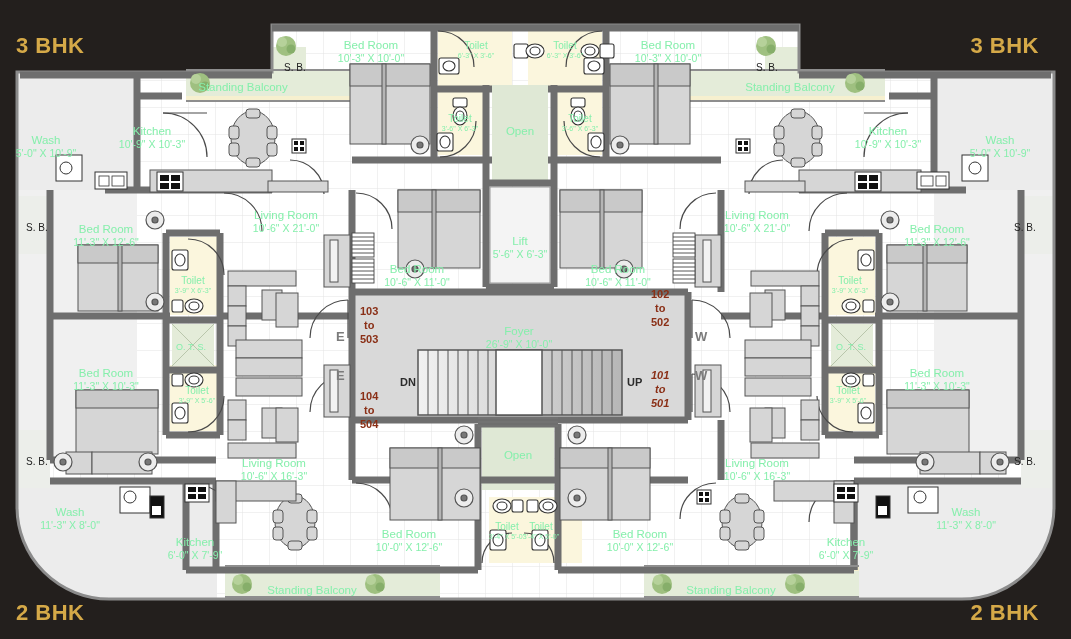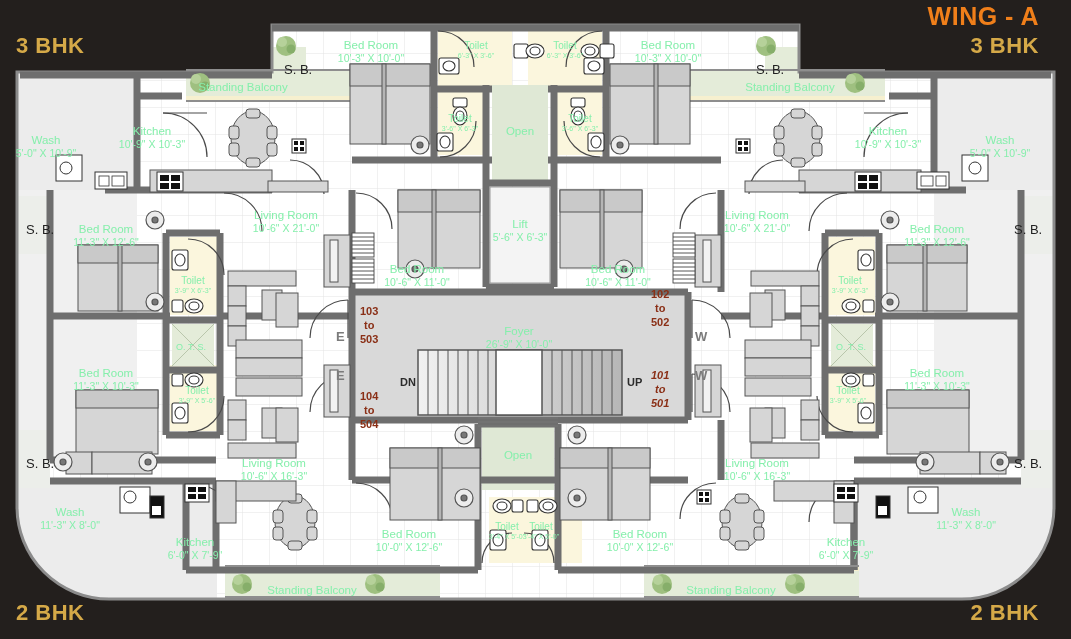--- a/index.html
+++ b/index.html
@@ -22,21 +22,21 @@
   .lbl.tiny .d{font-size:7px;}
   .corner{position:absolute;font-weight:bold;letter-spacing:.5px;}
   #wingA{font-size:25px;color:#f07f1a;right:32px;top:2px;}
   #bhkTL{font-size:22px;color:#d5a948;left:16px;top:33px;}
   #bhkTR{font-size:22px;color:#d5a948;right:32px;top:33px;}
   #bhkBL{font-size:22px;color:#d5a948;left:16px;top:600px;}
   #bhkBR{font-size:22px;color:#d5a948;right:32px;top:600px;}
   .unitno{position:absolute;color:#8a2f16;font-weight:bold;font-size:11px;text-align:center;line-height:1.25;}
   .dirltr{position:absolute;color:#7b7b7b;font-weight:bold;font-size:13px;}
   .updn{position:absolute;color:#2b2b2b;font-size:11px;font-weight:bold;}
-  .sbl{position:absolute;font-size:13px;color:#222;}
+  .sbl{position:absolute;font-size:10px;color:#222;}
 </style>
 </head>
 <body>
 
 <div id="plan">
   <svg id="svgplan" width="1071" height="639" viewBox="0 0 1071 639">
     <defs>
       <pattern id="tile" width="27" height="27" patternUnits="userSpaceOnUse">
         <rect width="27" height="27" fill="#ffffff"></rect>
         <path d="M27 0V27M0 27H27" stroke="#e3e3e3" stroke-width="1"></path>
@@ -884,21 +884,21 @@
       <div class="sbl" style="left: 756px; top: 62px;">S. B.</div>
       <div class="sbl" style="left: 1014px; top: 222px;">S. B.</div>
       <div class="sbl" style="left: 1014px; top: 456px;">S. B.</div>
     </div>
 
   
   <div class="lbl" style="left:519px;top:325px;transform:translateX(-50%)">
     <span class="n">Foyer</span>
       <span class="d">26'-9" X 10'-0"</span>
   </div>
-  <div class="lbl" style="left:520px;top:218px;transform:translateX(-50%)">
+  <div class="lbl" style="left:520px;top:235px;transform:translateX(-50%)">
     <span class="n">Lift</span>
       <span class="d">5'-6" X 6'-3"</span>
   </div>
   <div class="lbl" style="left:520px;top:125px;transform:translateX(-50%)">
     <span class="n">Open</span>
   </div>
   <div class="lbl" style="left:518px;top:449px;transform:translateX(-50%)">
     <span class="n">Open</span>
   </div>
 
@@ -909,18 +909,17 @@
 
   <div class="dirltr" style="left:336px;top:329px;">E</div>
   <div class="dirltr" style="left:336px;top:368px;">E</div>
   <div class="dirltr" style="left:695px;top:329px;">W</div>
   <div class="dirltr" style="left:695px;top:368px;">W</div>
 
   <div class="updn" style="left:400px;top:376px;">DN</div>
   <div class="updn" style="left:627px;top:376px;">UP</div>
 
   
-  <div class="corner" id="wingA">WING - A</div>
   <div class="corner" id="bhkTL">3 BHK</div>
   <div class="corner" id="bhkTR">3 BHK</div>
   <div class="corner" id="bhkBL">2 BHK</div>
   <div class="corner" id="bhkBR">2 BHK</div>
 </div>
 
 </body></html>

